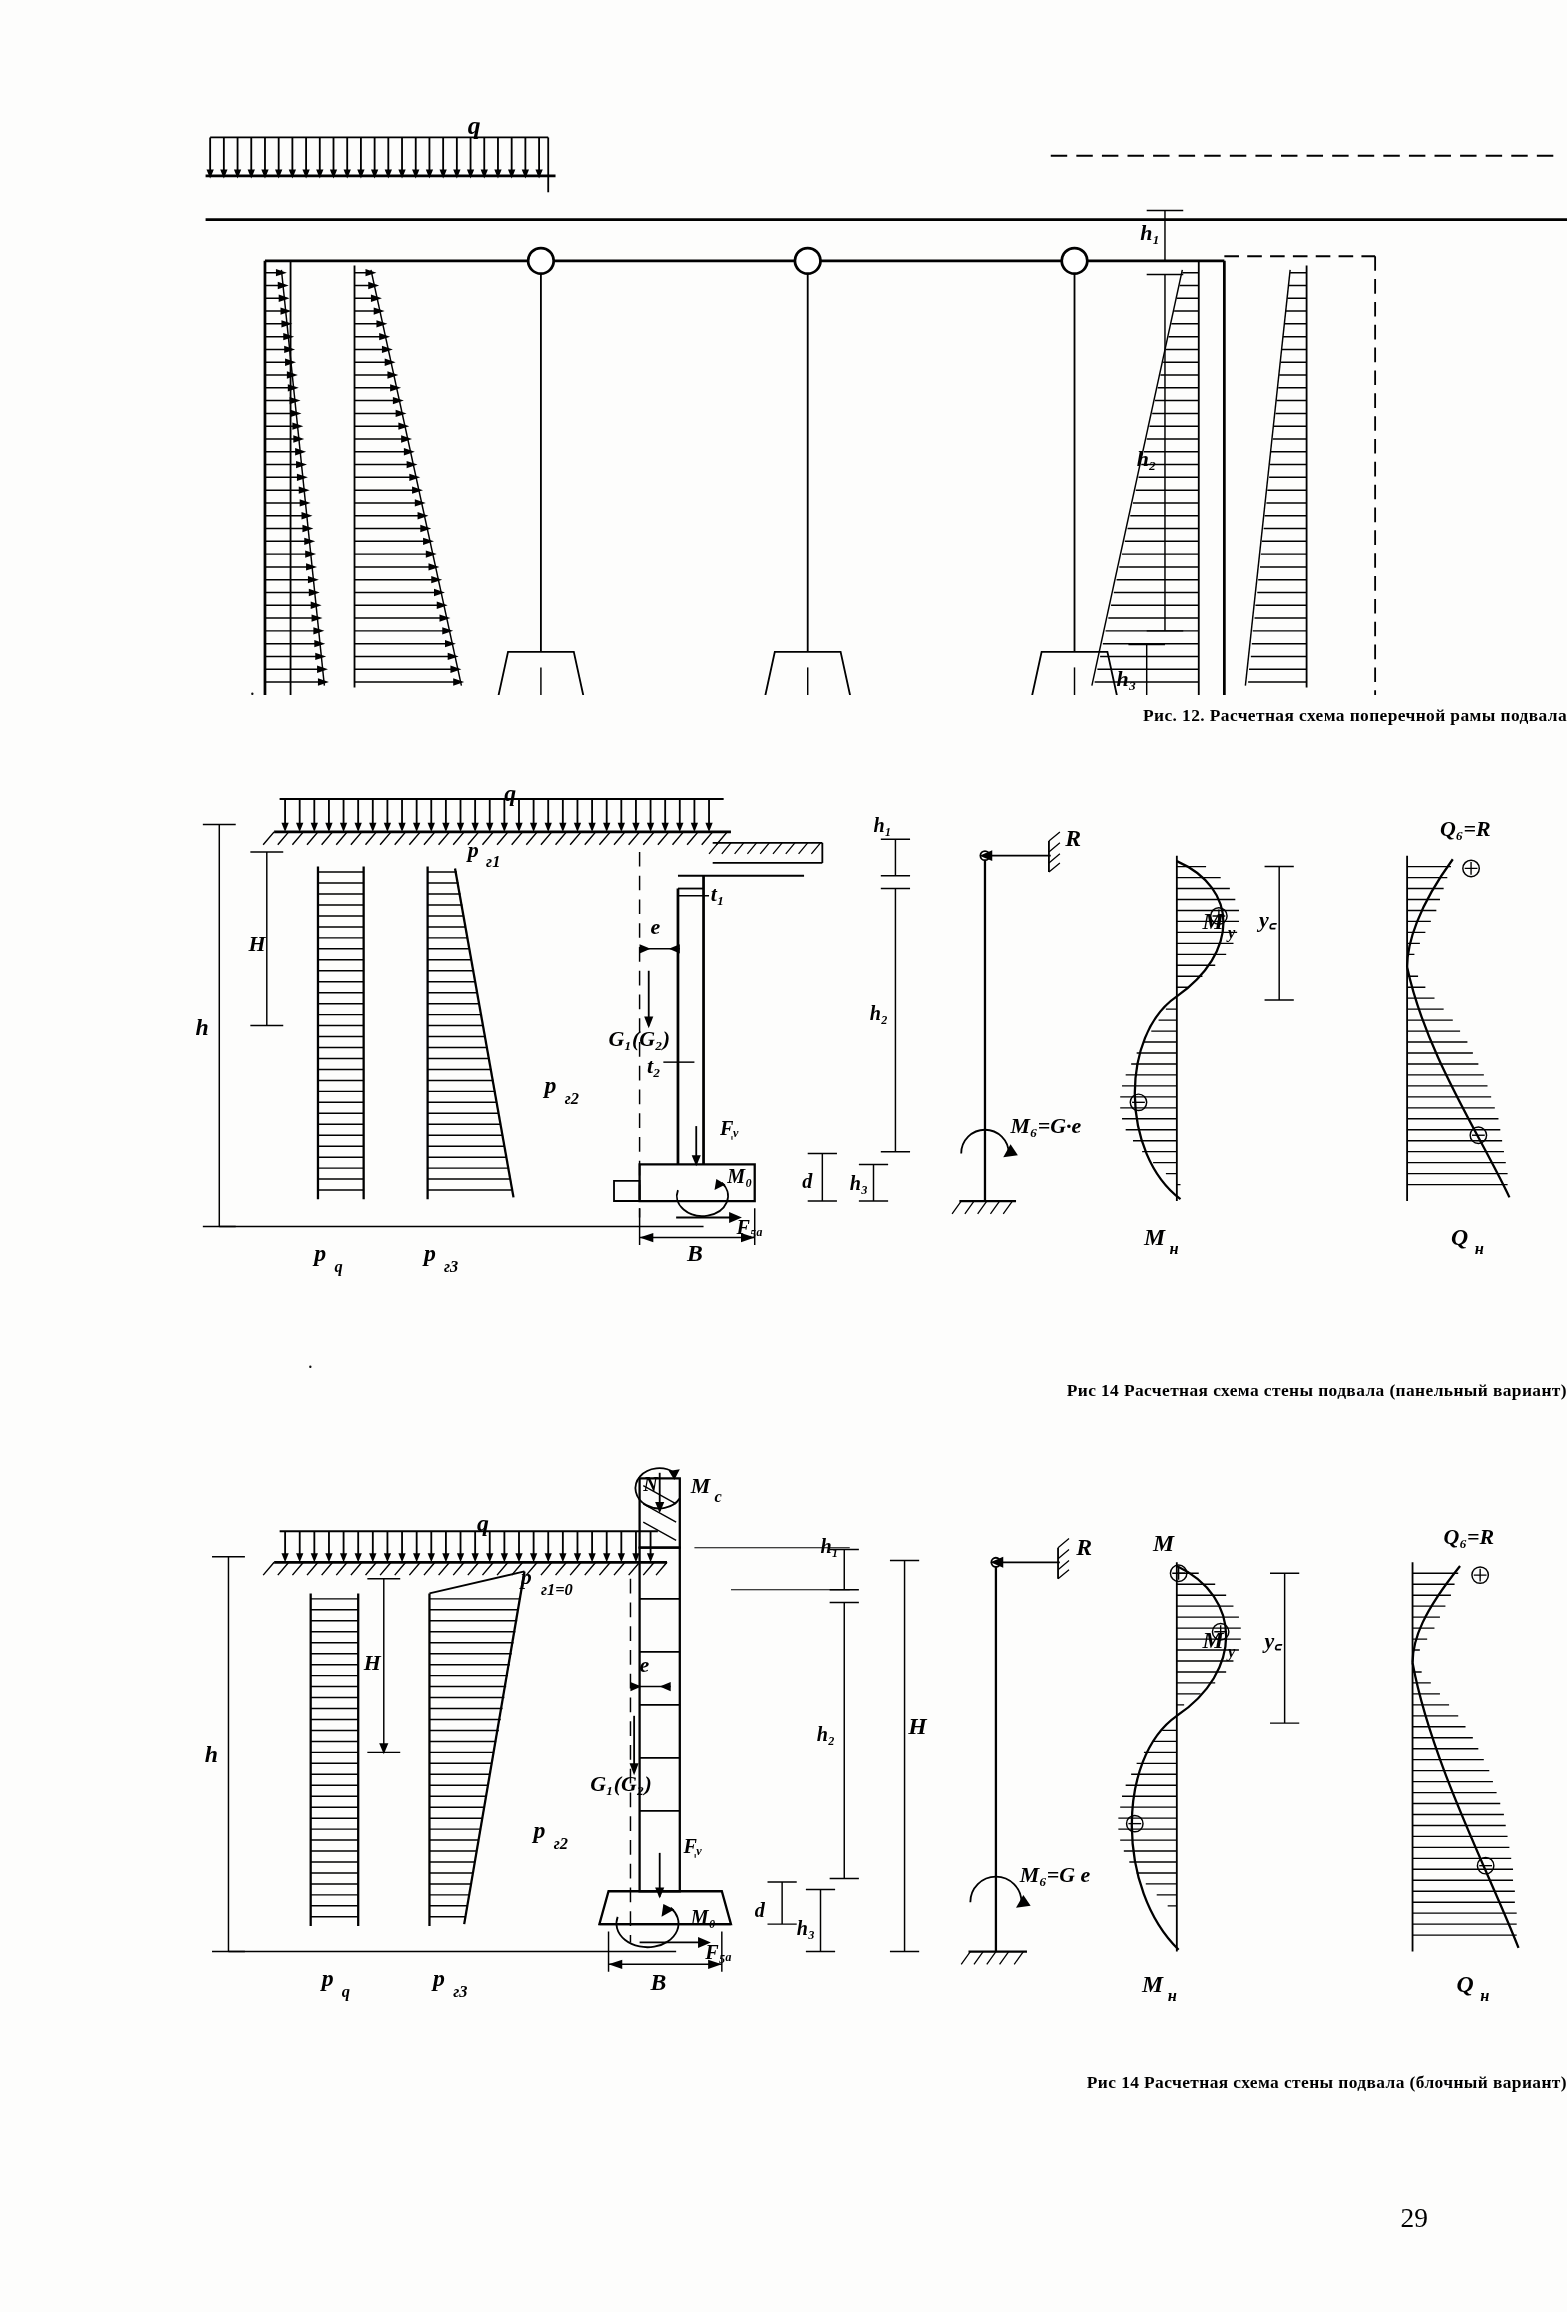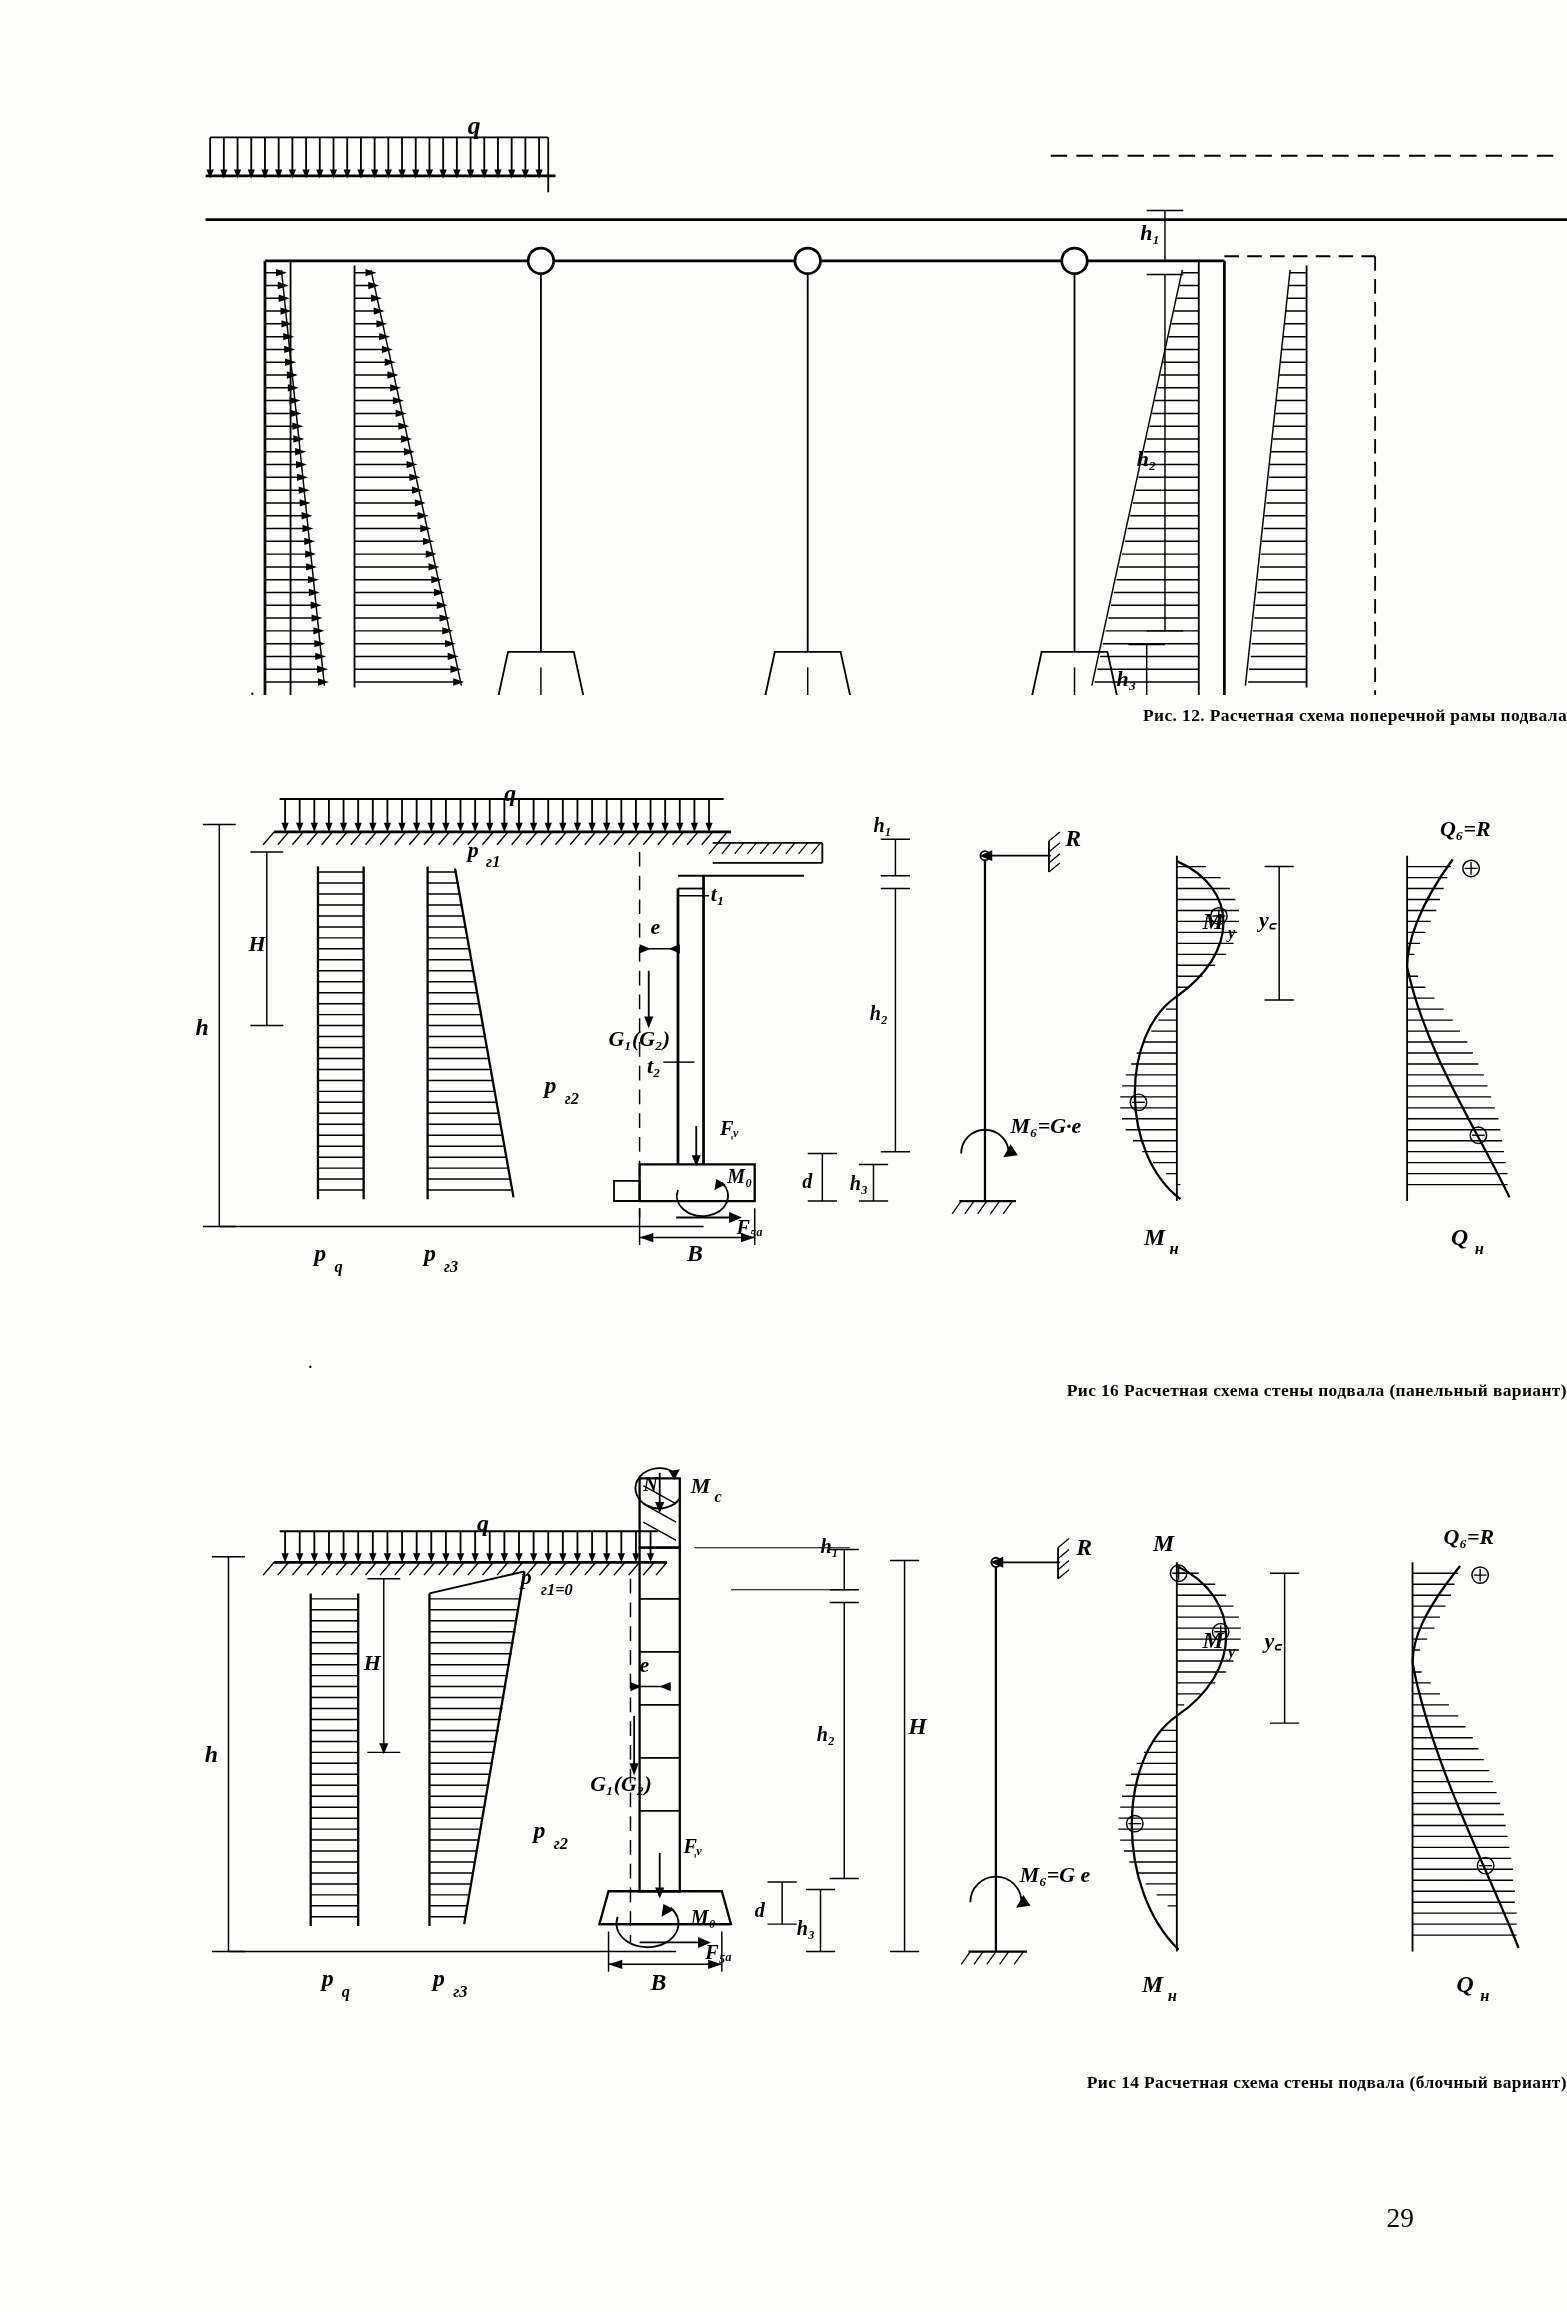--- a/index.html
+++ b/index.html
@@ -29,21 +29,21 @@
     position: absolute;
     width: 100%;
     text-align: right;
     font-family: "Liberation Serif", serif;
     font-weight: bold;
     font-size: 17.4px;
     letter-spacing: 0.4px;
   }
   .pageno {
     position: absolute;
-    right: 153px;
+    right: 139px;
     bottom: 79px;
     font-size: 27.4px;
     font-family: "Liberation Serif", serif;
   }
   svg { display: block; }
   svg text {
     font-family: "Liberation Serif", serif;
     font-style: italic;
     font-weight: bold;
   }
@@ -563,21 +563,21 @@
         <text x="1344" y="164" font-size="18">у</text>
         <text x="1252" y="500" font-size="26">M</text>
         <text x="1280" y="510" font-size="18">н</text>
         <text x="1576" y="52" font-size="24">Q₆=R</text>
         <text x="1588" y="500" font-size="26">Q</text>
         <text x="1614" y="510" font-size="18">н</text>
         <text x="1378" y="152" font-size="24">y꜀</text>
       </g>
     </svg>
   </div>
-  <div class="caption" style="top:1380px;">Рис  16  Расчетная схема стены подвала (панельный вариант)</div>
+  <div class="caption" style="top:1380px;">Рис  14  Расчетная схема стены подвала (панельный вариант)</div>
   <span class="dot" style="left:307px; top:1356px;">·</span>
 
   <div class="fig" style="left:0px; top:1460px; width:1567px; height:603px;">
     <svg width="1567" height="603" viewBox="0 0 1715 660">
       <g stroke="#000" fill="none" stroke-width="2">
 
         <path d="M700 20 L744 20 L744 96 L700 96 Z" stroke-width="2.5"></path>
         <g stroke-width="1.5">
           <path d="M704 28 l36 20 M704 48 l36 20 M704 68 l36 20"></path>
         </g>

